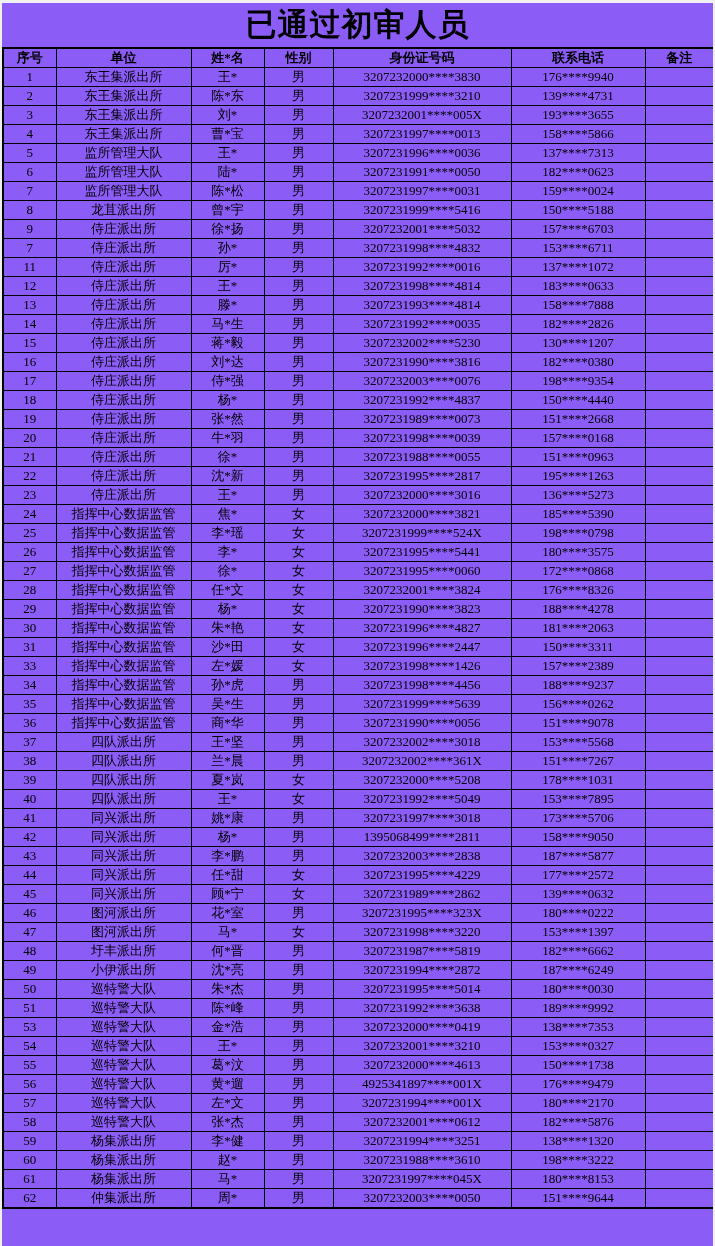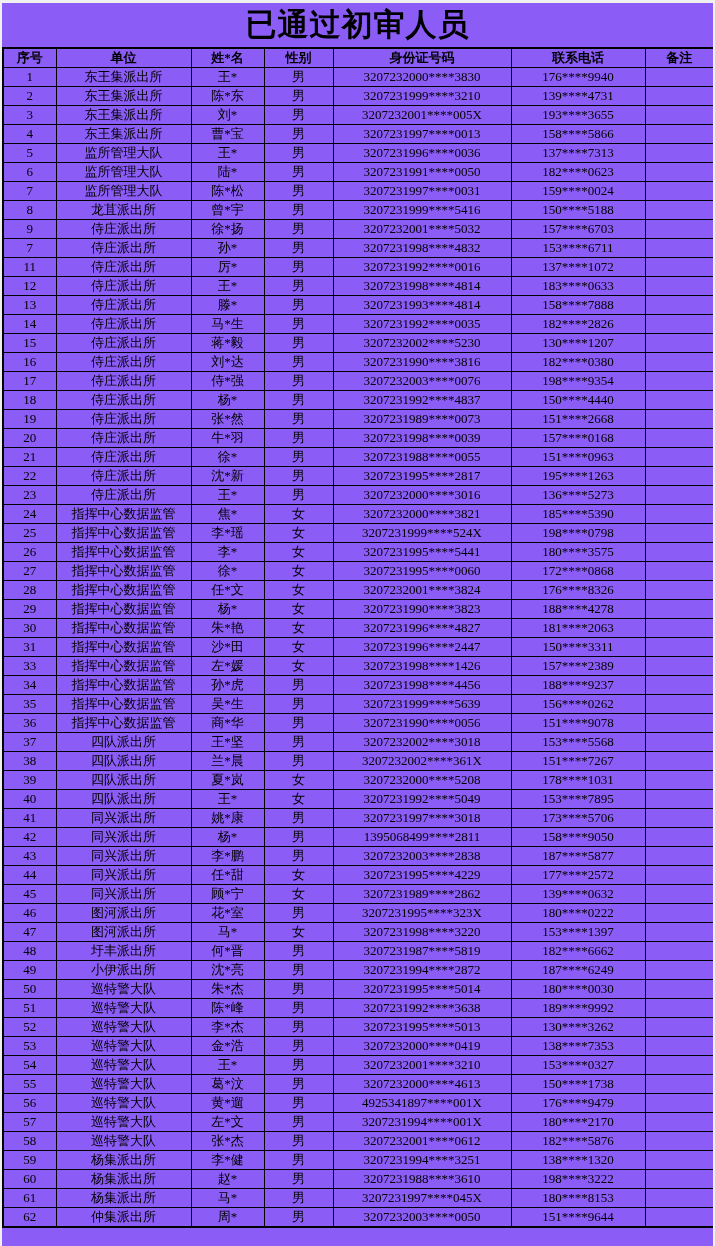--- a/index.html
+++ b/index.html
@@ -535,29 +535,20 @@
         <tr>
           <td class="c-no">51</td>
           <td class="c-unit">巡特警大队</td>
           <td class="c-name">陈*峰</td>
           <td class="c-gender">男</td>
           <td class="c-id">3207231992****3638</td>
           <td class="c-phone">189****9992</td>
           <td class="c-note"></td>
         </tr>
         <tr>
-          <td class="c-no">52</td>
-          <td class="c-unit">巡特警大队</td>
-          <td class="c-name">李*杰</td>
-          <td class="c-gender">男</td>
-          <td class="c-id">3207231995****5013</td>
-          <td class="c-phone">130****3262</td>
-          <td class="c-note"></td>
-        </tr>
-        <tr>
           <td class="c-no">53</td>
           <td class="c-unit">巡特警大队</td>
           <td class="c-name">金*浩</td>
           <td class="c-gender">男</td>
           <td class="c-id">3207232000****0419</td>
           <td class="c-phone">138****7353</td>
           <td class="c-note"></td>
         </tr>
         <tr>
           <td class="c-no">54</td>

